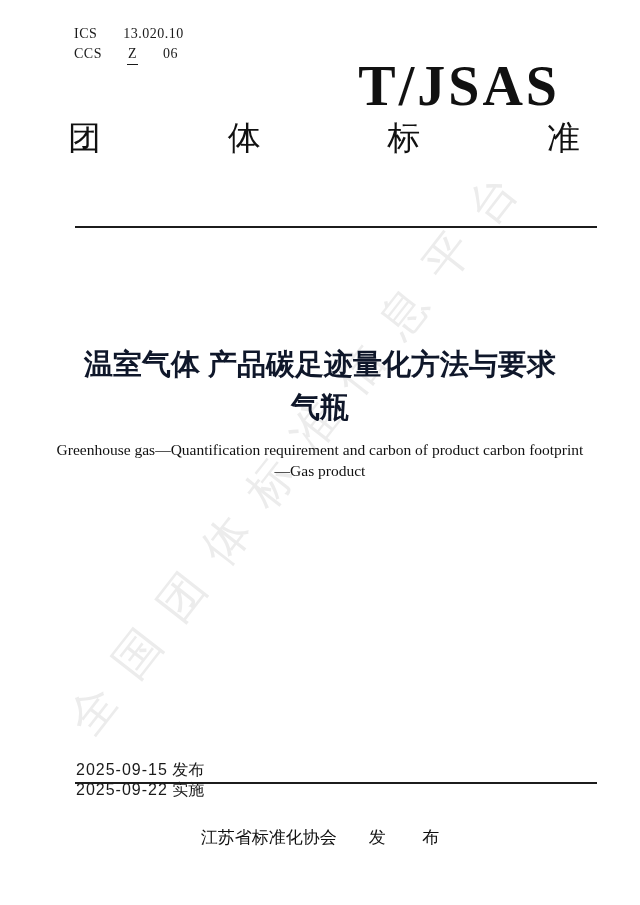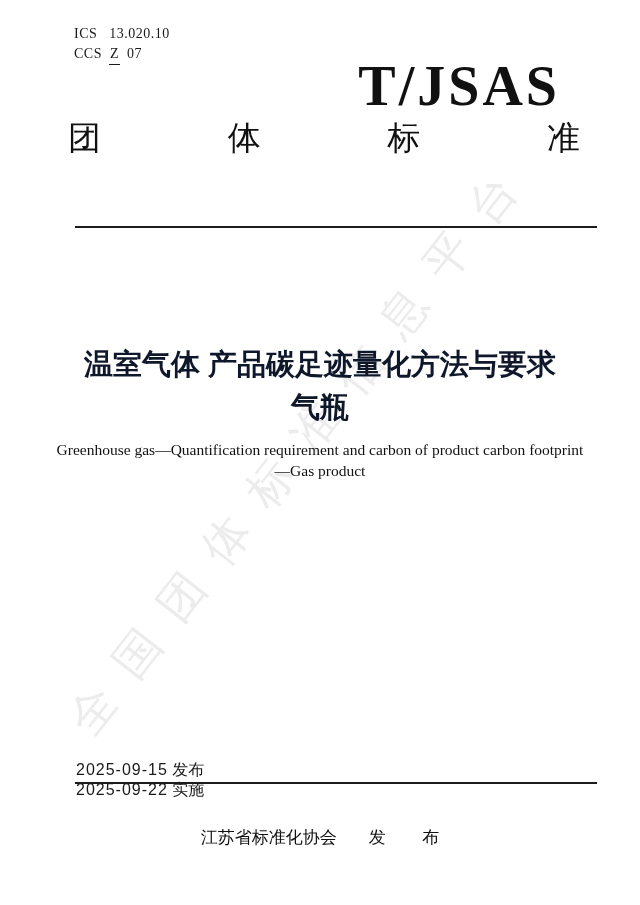--- a/index.html
+++ b/index.html
@@ -35,23 +35,23 @@
   
   .codes {
     position: absolute;
     left: 74px;
     top: 24px;
     font-family: "Liberation Serif", serif;
     font-size: 14px;
     line-height: 20px;
     letter-spacing: 0.5px;
   }
-  .codes .row { display: flex; gap: 12px; }
+  .codes .row { display: flex; gap: 26px; }
   .codes .ccs-class { border-bottom: 1px solid #1a1a1a; padding: 0 1px; }
-  .codes .ccs-row { display: flex; gap: 7px; }
+  .codes .ccs-row { display: flex; gap: 25px; }
 
   
   .logo {
     position: absolute;
     top: 57px;
     right: 80px;
     font-family: "Liberation Serif", serif;
     font-weight: bold;
     font-size: 56px;
     line-height: 58px;
@@ -159,21 +159,21 @@
   <div class="layer content">
 
     <div class="codes">
       <div class="row">
         <span>ICS</span>
         <span>13.020.10</span>
       </div>
       <div class="ccs-row">
         <span>CCS</span>
         <span class="ccs-class">Z</span>
-        <span>07</span>
+        <span>06</span>
       </div>
     </div>
 
     <div class="logo">T/JSAS</div>
 
     <div class="std-type">
       <span>团</span>
       <span>体</span>
       <span>标</span>
       <span>准</span>

